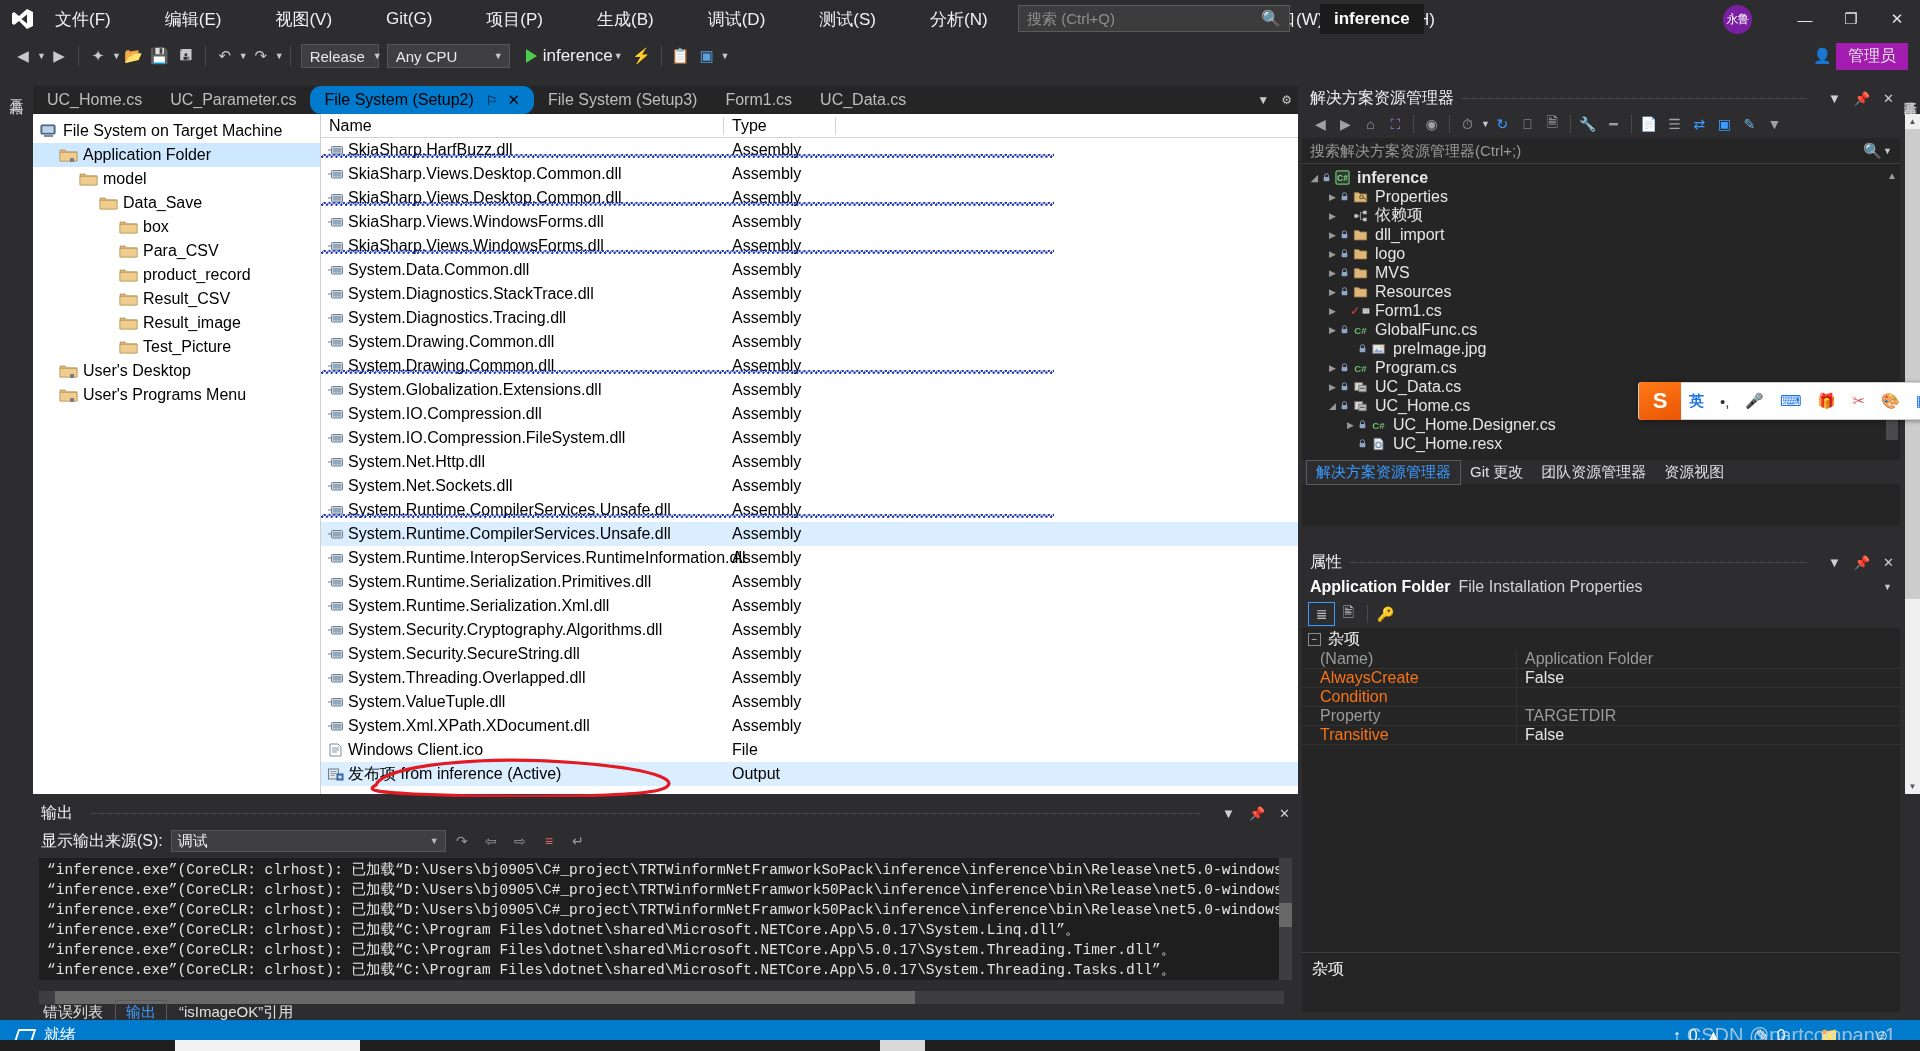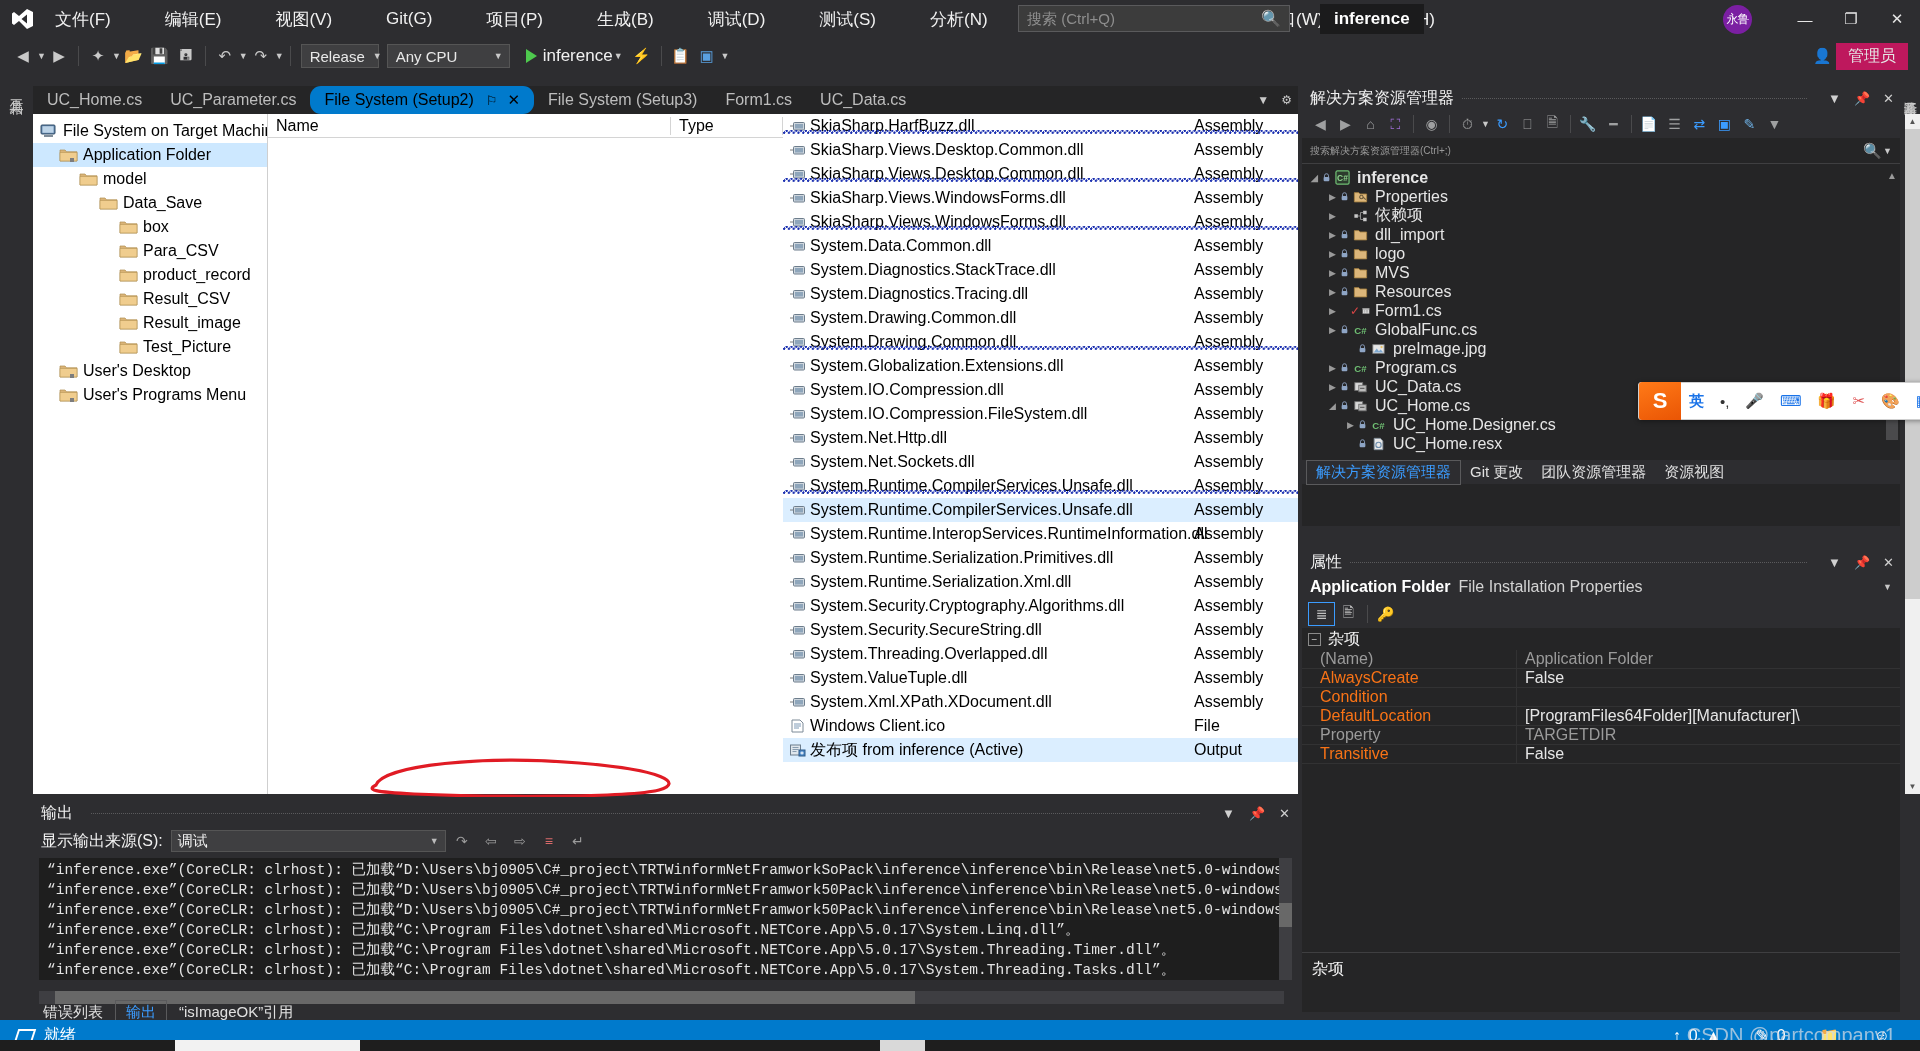--- a/index.html
+++ b/index.html
@@ -41,21 +41,21 @@
      color:#c9c9c9; font-size:15px; }
   .tb-sep { width:1px; height:20px; background:#4a4a4c; margin:0 6px; }
   .caret { font-size:9px; color:#c9c9c9; margin-left:1px; }
   .combo { height:24px; background:#3f3f41; border:1px solid #555; display:flex;
      align-items:center; padding:0 6px 0 8px; font-size:15px; color:#e8e8e8; margin:0 4px; }
   .combo .cv { white-space:nowrap; }
   .combo .cc { margin-left:auto; padding-left:8px; font-size:9px; color:#c9c9c9; }
   .run-btn { display:flex; align-items:center; height:26px; padding:0 6px; margin-left:6px; }
   .run-tri { width:0;height:0;border-left:11px solid #4ec94e;border-top:7px solid transparent;border-bottom:7px solid transparent; margin-right:6px;}
   .tb-right { position:absolute; right:0; top:0; height:36px; display:flex; align-items:center; }
-  .admin-chip { background:#be185d; color:#e6e6e6; font-size:16px; padding:3px 12px; margin-right:12px; }
+  .admin-chip { background:#a21caf; color:#e6e6e6; font-size:16px; padding:3px 12px; margin-right:12px; }
 
   
   .tabstrip { position:absolute; left:33px; top:86px; width:1265px; height:28px;
      background:#252526; display:flex; align-items:stretch; }
   .etab { display:flex; align-items:center; padding:0 14px; font-size:16px; color:#bdbdbd;
      background:#252526; white-space:nowrap; }
   .etab.active { background:#007acc; color:#000000;border-radius:11px; }
   .etab .pin { margin-left:12px; font-size:13px; }
   .etab .xc  { margin-left:10px; font-size:15px; }
   .tabstrip-right { position:absolute; right:0; top:0; height:28px; display:flex; align-items:center;
@@ -70,21 +70,21 @@
   .vdock-right .vtext { writing-mode:vertical-rl; color:#c9c9c9; font-size:13px; margin:6px 3px; }
 
   
   .fsed { position:absolute; left:33px; top:114px; width:1265px; height:680px;
      background:#ffffff; color:#000; display:flex; }
   .fs-tree { width:288px; border-right:1px solid #cfcfcf; overflow:hidden; padding-top:5px;
      font-size:16px; }
   .tr { display:flex; align-items:center; height:24px; white-space:nowrap; padding-left:6px; }
   .tr.sel { background:#cde8ff; }
   .tr .ic { width:19px; height:16px; margin-right:5px; flex:none; }
-  .fs-right { flex:1; display:flex; flex-direction:row; }
+  .fs-right { flex:1; display:flex; flex-direction:column; }
   .gridhead { display:flex; height:24px; align-items:center; border-bottom:1px solid #d4d4d4;
      background:#fff; font-size:16px; }
   .gh1 { width:403px; padding-left:8px; border-right:1px solid #d4d4d4; }
   .gh2 { width:112px; padding-left:8px; border-right:1px solid #d4d4d4; }
   .gh3 { flex:1; }
   .gridbody { flex:1; overflow:hidden; position:relative; }
   .grow { display:flex; height:24px; align-items:center; font-size:16px; position:relative; }
   .grow.sel { background:#dbeeff; }
   .gc1 { width:403px; padding-left:6px; display:flex; align-items:center; position:relative; }
   .gc2 { width:112px; padding-left:8px; }
@@ -130,21 +130,21 @@
   .panel-hdr { height:24px; display:flex; align-items:center; padding:0 6px 0 8px; background:#2d2d30; }
   .panel-hdr .pt { font-size:16px; color:#f1f1f1; }
   .panel-hdr .pb { color:#d0d0d0; font-size:13px; margin-left:13px; }
   .sol-tools { height:28px; display:flex; align-items:center; padding:0 6px; background:#2d2d30; }
   .sti { width:25px; height:24px; display:flex; align-items:center; justify-content:center;
      color:#9fa0a1; font-size:14px; }
   .sti-sep { width:1px; height:18px; background:#4a4a4c; margin:0 5px; }
   .sol-search { height:26px; background:#252526; border-bottom:1px solid #3f3f41;
      display:flex; align-items:center; padding:0 8px; }
   .sol-search input { flex:1; background:transparent; border:0; outline:0; color:#cfcfcf;
-     font-family:inherit; font-size:10px; }
+     font-family:inherit; font-size:15px; }
   .sol-search input::placeholder { color:#999; }
   .sol-tree { height:296px; overflow:hidden; padding-top:4px; position:relative; }
   .sr { display:flex; align-items:center; height:19px; font-size:16px; color:#e6e6e6;
      white-space:nowrap; }
   .sr .tw { width:13px; text-align:center; font-size:9px; color:#9a9a9a; flex:none; }
   .sr .lk { width:11px; flex:none; color:#8ea5c5; font-size:11px; text-align:center; }
   .sr .si { width:20px; flex:none; display:flex; align-items:center; justify-content:center; }
   .sol-scroll { position:absolute; right:2px; top:6px; width:12px; height:286px; }
   .sol-scroll .up { color:#9a9a9a; font-size:10px; text-align:center; }
   .sol-scroll .thumb { position:absolute; top:230px; left:0; width:12px; height:40px; background:#4a4a4c; }
@@ -1057,24 +1057,20 @@
           <div class="pv">Application Folder</div>
         </div>
         <div class="prow">
           <div class="pk">AlwaysCreate</div>
           <div class="pv">False</div>
         </div>
         <div class="prow">
           <div class="pk">Condition</div>
           <div class="pv"></div>
         </div>
-        <div class="prow">
-          <div class="pk">DefaultLocation</div>
-          <div class="pv">[ProgramFiles64Folder][Manufacturer]\</div>
-        </div>
         <div class="prow dim">
           <div class="pk">Property</div>
           <div class="pv">TARGETDIR</div>
         </div>
         <div class="prow">
           <div class="pk">Transitive</div>
           <div class="pv">False</div>
         </div>
       </div>
     <div class="props-desc">

